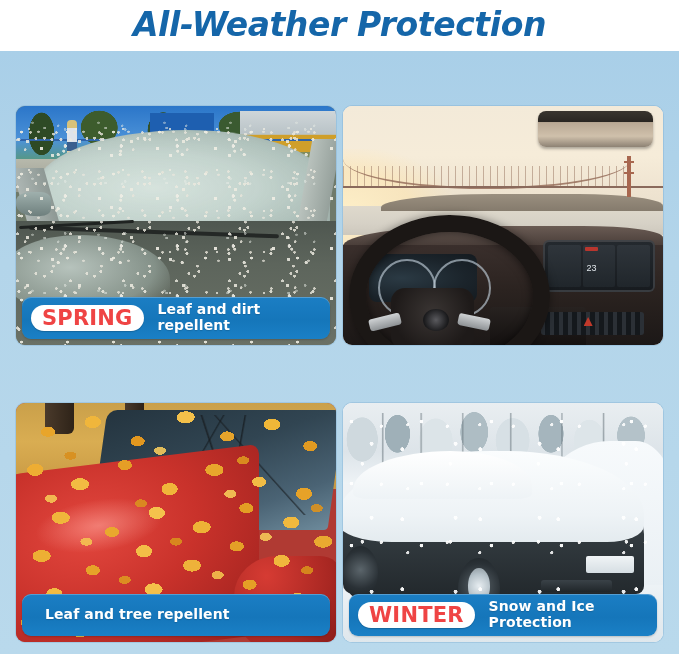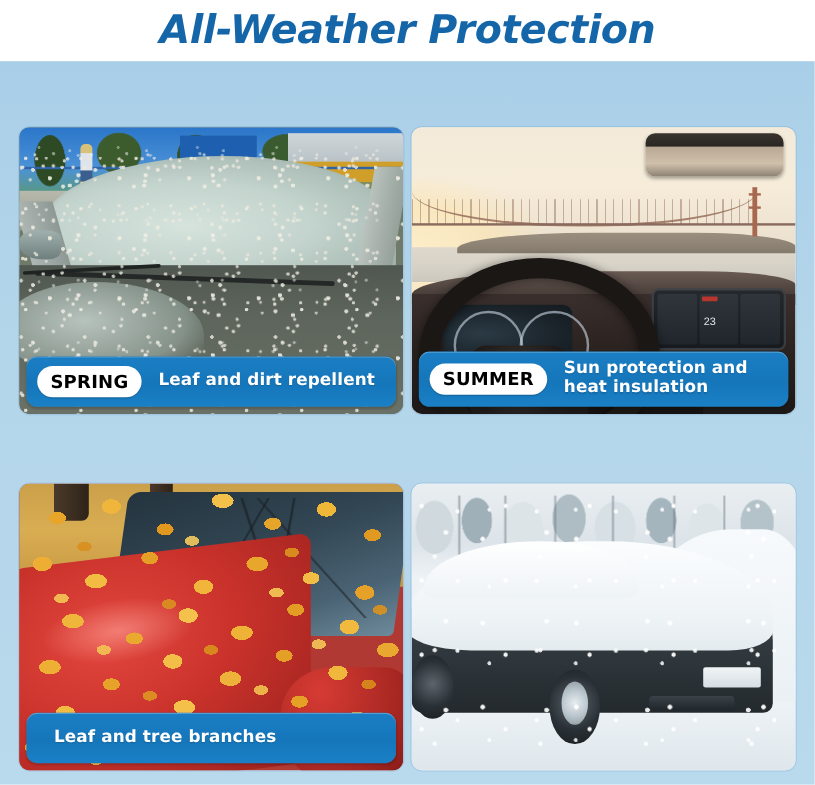--- a/index.html
+++ b/index.html
@@ -94,24 +94,24 @@
   .caption-bar.tall {
     height: 46px;
   }
   .season-pill {
     flex: none;
     min-width: 84px;
     height: 26px;
     padding: 0 11px;
     border-radius: 14px;
     background: #ffffff;
-    color: #000000;
+    color: #ef4444;
     font-family: "DejaVu Sans", sans-serif;
     font-weight: bold;
-    font-size: 15px;
+    font-size: 21px;
     letter-spacing: 0.2px;
     display: flex;
     align-items: center;
     justify-content: center;
     box-sizing: border-box;
     box-shadow: 0 1px 1px rgba(0,0,0,.18);
   }
   .caption-text {
     margin-left: 14px;
     color: #ffffff;
@@ -622,42 +622,37 @@
         </div>
         <div class="su-center-stack"></div>
         <div class="su-vents"></div>
         <div class="su-hazard"></div>
         <div class="su-wheel"></div>
         <div class="su-hub"></div>
         <div class="su-spoke-l"></div>
         <div class="su-spoke-r"></div>
         <div class="su-hub-badge"></div>
       </div>
-      <div class="caption-bar tall">
-        <div class="season-pill">SUMMER</div>
-        <div class="caption-text">Sun protection and
-heat insulation</div>
-      </div>
     </div>
 
     <div class="panel">
       <div class="photo ph-fall">
         <div class="fa-ground"></div>
         <div class="fa-trunk1"></div>
         <div class="fa-trunk2"></div>
         <div class="fa-glass"></div>
         <div class="fa-branches"></div>
         <div class="fa-hood"></div>
         <div class="fa-hood-shine"></div>
         <div class="fa-fender"></div>
         <div class="fa-leaves"></div>
         <div class="fa-leaves2"></div>
       </div>
       <div class="caption-bar">
-        <div class="caption-text">Leaf and tree branches</div>
+        <div class="caption-text">Leaf and tree repellent</div>
       </div>
     </div>
 
     <div class="panel">
       <div class="photo ph-winter">
         <div class="wi-trees"></div>
         <div class="wi-trunks"></div>
         <div class="wi-ground"></div>
         <div class="wi-drift"></div>
         <div class="wi-car-body"></div>
@@ -665,16 +660,20 @@
         <div class="wi-handle"></div>
         <div class="wi-car-snow"></div>
         <div class="wi-roof-snow"></div>
         <div class="wi-wheel1"></div>
         <div class="wi-wheel2"></div>
         <div class="wi-rim"></div>
         <div class="wi-plate"></div>
         <div class="wi-grille"></div>
         <div class="wi-flakes"></div>
       </div>
+      <div class="caption-bar">
+        <div class="season-pill">WINTER</div>
+        <div class="caption-text">Snow and Ice Protection</div>
+      </div>
     </div>
 
   </div>
 </div>
 
 </body></html>

